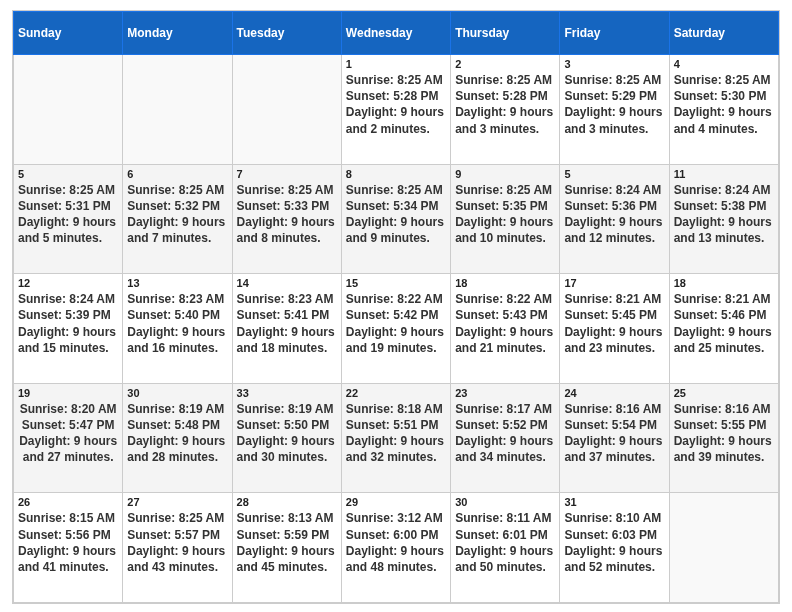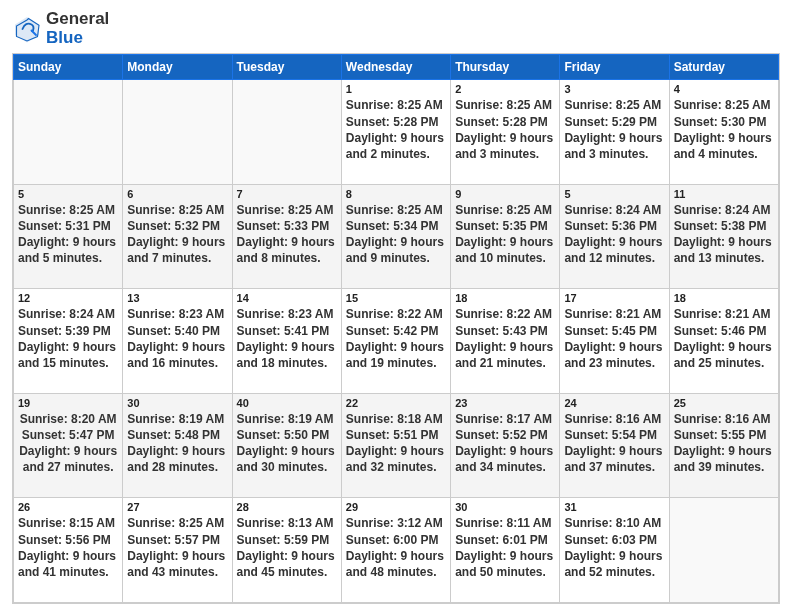--- a/index.html
+++ b/index.html
@@ -53,21 +53,21 @@
     .calendar table {
       width: 100%;
       border-collapse: collapse;
       height: 100%;
     }
     .calendar th {
       background: #1565c0;
       color: #fff;
       font-size: 12px;
       font-weight: bold;
-      padding: 5px 4px;
+      padding: 14px 4px;
       text-align: left;
       border: 1px solid #1a73e8;
     }
     .calendar td {
       vertical-align: top;
       border: 1px solid #ccc;
       padding: 3px 4px;
       font-size: 9.5px;
       color: #333;
       width: calc(100% / 7);
@@ -85,42 +85,20 @@
       color: #333;
       font-weight: bold;
     }
     .empty { background: #f9f9f9; }
     .row-alt { background: #f4f4f4; }
   </style>
 </head>
 <body>
 
 <div class="container">
-  <div class="header">
-    <div class="logo">
-      <svg class="logo-icon" viewBox="0 0 40 40">
-        <polygon points="20,4 36,14 36,28 20,38 4,28 4,14" fill="#1565c0" opacity="0.15"></polygon>
-        <polygon points="22,6 36,15 34,30 20,36 6,30 6,16 20,8" fill="none" stroke="#1565c0" stroke-width="1.5"></polygon>
-        <path d="M14,20 Q18,10 26,14 Q30,16 28,22" fill="none" stroke="#1565c0" stroke-width="2.5" stroke-linecap="round"></path>
-        <path d="M26,22 L32,28" fill="none" stroke="#1a73e8" stroke-width="2.5" stroke-linecap="round"></path>
-      </svg>
-      <div>
-        <div style="font-size:17px; font-weight:bold; color:#333; line-height:1.1;">
-          <span>General</span>
-        </div>
-        <div style="font-size:17px; font-weight:bold; color:#1565c0; line-height:1.1;">
-          <span>Blue</span>
-        </div>
-      </div>
-    </div>
-    <div class="title-section">
-      <div class="month-title"></div>
-      <div class="location"></div>
-    </div>
-  </div>
 
   <div class="calendar">
     <table>
       <thead>
         <tr>
         <th>Sunday</th>
             <th>Monday</th>
             <th>Tuesday</th>
             <th>Wednesday</th>
             <th>Thursday</th>
@@ -273,21 +251,21 @@
 and 27 minutes.</div>
             </td>
             <td>
               <div class="day-num">30</div>
               <div class="day-info" style="white-space: pre-line;">Sunrise: 8:19 AM
 Sunset: 5:48 PM
 Daylight: 9 hours
 and 28 minutes.</div>
             </td>
             <td>
-              <div class="day-num">40</div>
+              <div class="day-num">33</div>
               <div class="day-info" style="white-space: pre-line;">Sunrise: 8:19 AM
 Sunset: 5:50 PM
 Daylight: 9 hours
 and 30 minutes.</div>
             </td>
             <td>
               <div class="day-num">22</div>
               <div class="day-info" style="white-space: pre-line;">Sunrise: 8:18 AM
 Sunset: 5:51 PM
 Daylight: 9 hours

